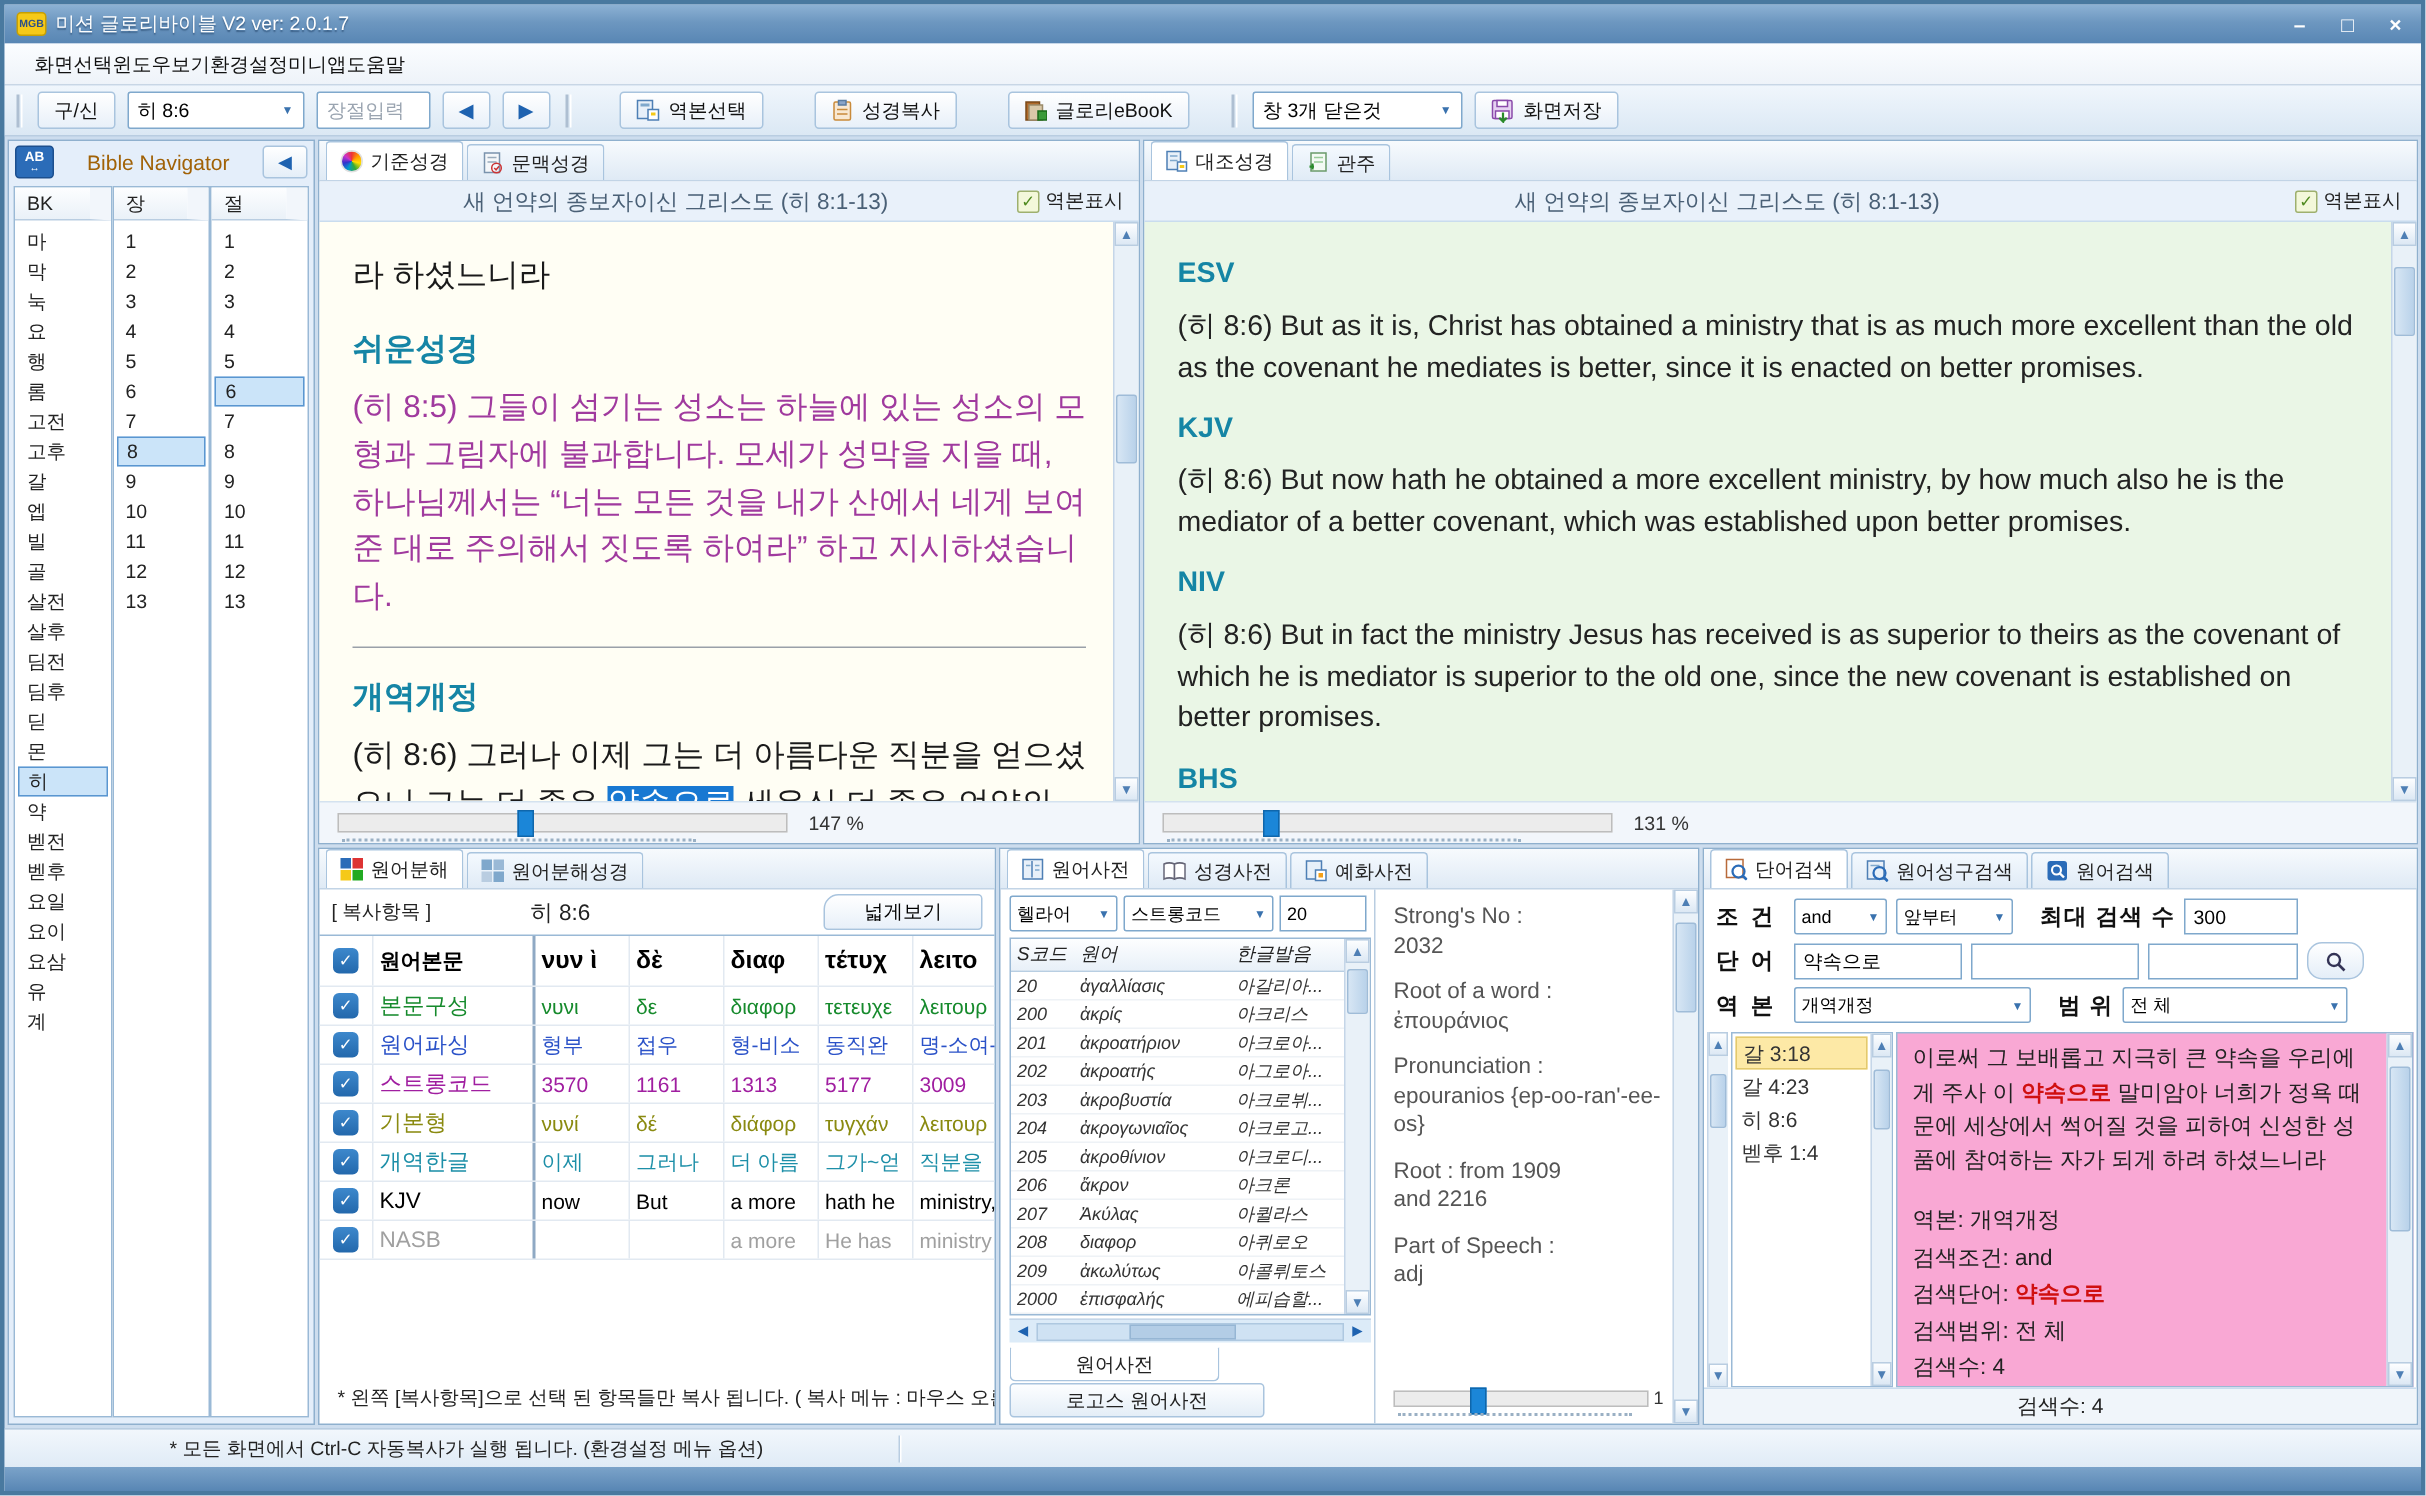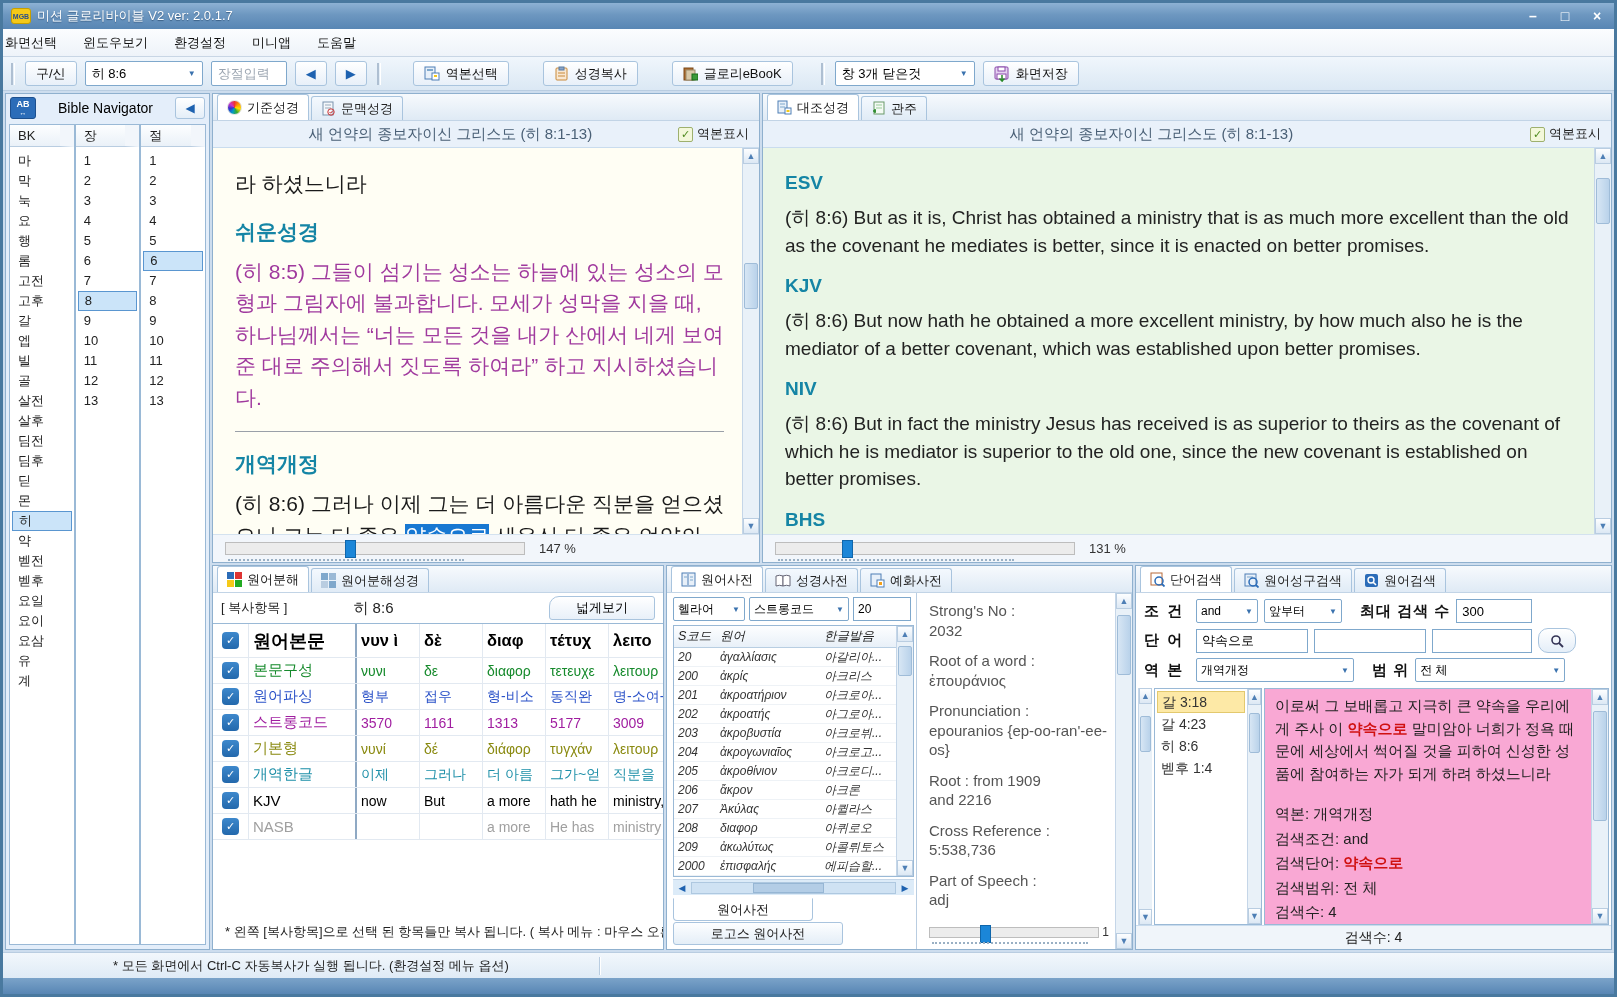--- a/index.html
+++ b/index.html
@@ -11,21 +11,21 @@
   .titlebar { height:26px; background:linear-gradient(180deg,#8db2d4 0%,#6d97c0 45%,#5886b4 100%);
               display:flex; align-items:center; padding:0 8px; color:#fff; flex:0 0 auto; }
   .mgb { width:20px; height:16px; background:#f5c918; color:#2a4f8a; font-size:7px; font-weight:bold;
          border-radius:3px; display:flex; align-items:center; justify-content:center; margin-right:6px; border:1px solid #c79f00;}
   .wtitle { font-size:13px; text-shadow:0 1px 1px #3a5f86; }
   .wctrls { margin-left:auto; display:flex; gap:14px; font-size:14px; }
   .wbtn { cursor:default; width:18px; text-align:center; font-weight:bold; }
 
   
   .menubar { height:28px; background:linear-gradient(#fbfdff,#eef3f9); border-bottom:1px solid #c8d6e5;
-             display:flex; align-items:center; gap:26px; padding:0 2px; font-size:13px; color:#111; flex:0 0 auto;}
+             display:flex; align-items:center; padding:0 20px; font-size:13px; color:#111; flex:0 0 auto;}
 
   
   .toolbar { height:34px; background:linear-gradient(#f0f6fc,#dbe8f4); border-bottom:1px solid #b9cde1;
              display:flex; align-items:center; gap:8px; padding:0 6px; flex:0 0 auto; }
   .grip { width:4px; height:22px; border-left:2px solid #aebfd2; border-right:1px solid #fff; margin:0 2px; }
   .tbtn { display:inline-flex; align-items:center; gap:6px; height:25px; padding:0 10px; font-size:13px; color:#111;
           background:linear-gradient(#ffffff,#e8f0f9); border:1px solid #a9c4de; border-radius:3px; cursor:default; }
   .navbtn { width:32px; justify-content:center; }
   .navbtn .arrow { color:#1e62b0; font-size:13px; }
   .combo { display:inline-flex; align-items:center; height:25px; background:#fff; border:1px solid #7fa8cc;
@@ -51,21 +51,21 @@
   .right-panel { flex:1; }
   .parse-panel { width:452px; flex:0 0 auto; }
   .dict-panel { width:467px; flex:0 0 auto; }
   .search-panel { flex:1; }
 
   
   .nav-header { height:28px; display:flex; align-items:center; padding:2px 4px; gap:6px; }
   .ab-icon { width:26px; height:22px; display:flex; flex-direction:column; align-items:center; justify-content:center;
              background:#2b6cb8; border:1px solid #1c4f8e; border-radius:3px; color:#fff; font-size:9px; font-weight:bold; line-height:1;}
   .ab-icon small { font-size:7px; font-weight:normal; }
-  .nav-title { flex:1; text-align:center; color:#000000; font-size:14px; }
+  .nav-title { flex:1; text-align:center; color:#a16207; font-size:14px; }
   .nav-collapse { width:30px; height:22px; border:1px solid #a9c4de; border-radius:3px; background:linear-gradient(#fff,#e4eef8);
                   color:#1e62b0; display:flex; align-items:center; justify-content:center; font-size:12px; }
   .nav-cols { flex:1; display:flex; gap:0; padding:2px 3px 4px 3px; min-height:0; }
   .nav-col { background:#fff; border:1px solid #9ab9d6; flex:1; display:flex; flex-direction:column; overflow:hidden; }
   .nav-col-header { height:22px; border-bottom:1px solid #b9cde1; background:linear-gradient(#fdfeff,#eaf1f8);
                     font-size:13px; color:#222; display:flex; align-items:center; padding:0 8px; border-right:14px solid #f2f6fb;}
   .nav-list { flex:1; overflow:hidden; padding:4px 2px; }
   .nav-item { height:20px; line-height:20px; font-size:13px; color:#222; padding:0 6px; white-space:nowrap; }
   .nav-item.selected { background:#cbe4f9; border:1px solid #5a96d0; line-height:18px; }
 
@@ -127,21 +127,21 @@
   .ptable { flex:1; overflow:hidden; border-top:1px solid #9ab9d6; }
   .prow { display:flex; border-bottom:1px solid #e2e9f1; align-items:stretch; }
   .pchk-cell { width:36px; display:flex; align-items:center; justify-content:center; border-right:1px solid #e2e9f1; flex:0 0 auto;}
   .bluechk { width:17px; height:17px; border-radius:4px; background:linear-gradient(#3d88cc,#2368ac); color:#fff; font-size:11px;
              display:flex; align-items:center; justify-content:center; border:1px solid #1c5term390; }
   .plabel { width:108px; flex:0 0 auto; font-size:15px; display:flex; align-items:center; padding:0 4px;
             border-right:2px solid #8fa9c4; }
   .pcell { width:63px; flex:0 0 auto; font-size:14px; display:flex; align-items:center; padding:0 4px;
            border-right:1px solid #e2e9f1; white-space:nowrap; overflow:hidden; }
   .prow.hdr { height:34px; font-weight:bold; }
-  .prow.hdr .plabel { font-size:18px; color:#000; }
+  .prow.hdr .plabel { font-size:14px; color:#000; }
   .prow.hdr .pcell { font-size:16.5px; color:#000; }
   .prow:not(.hdr) { height:26px; }
   .c0 { color:#168a2c; } .c1 { color:#2b52c8; } .c2 { color:#a01ea0; } .c3 { color:#8a8a10; }
   .c4 { color:#1d8fa8; } .c5 { color:#000; } .c6 { color:#a0a0a0; }
   .pnotes { flex:0 0 auto; padding:10px 10px 6px 12px; font-size:13px; color:#222; line-height:1.6; white-space:nowrap; overflow:hidden;}
 
   
   .dict-body { flex:1; display:flex; min-height:0; }
   .dict-left { width:250px; flex:0 0 auto; display:flex; flex-direction:column; border-right:1px solid #b9cde1; padding:4px 0 0 6px;}
   .combos { display:flex; gap:4px; margin-bottom:4px; flex:0 0 auto; }
@@ -753,24 +753,20 @@
                     </div>
                   <div class="eline">
                       <div>Pronunciation :</div>
                       <div>epouranios {ep-oo-ran'-ee-os}</div>
                     </div>
                   <div class="eline">
                       <div>Root : from 1909</div>
                       <div>and 2216</div>
                     </div>
                   <div class="eline">
-                      <div>Cross Reference :</div>
-                      <div>5:538,736</div>
-                    </div>
-                  <div class="eline">
                       <div>Part of Speech :</div>
                       <div>adj</div>
                     </div>
 
                 </div>
                 <div class="entry-foot">
                   <div class="slider sm">
                       <span class="sl-thumb" style="left:30%"></span>
                     </div>
                   <span class="pagelab">1</span>

